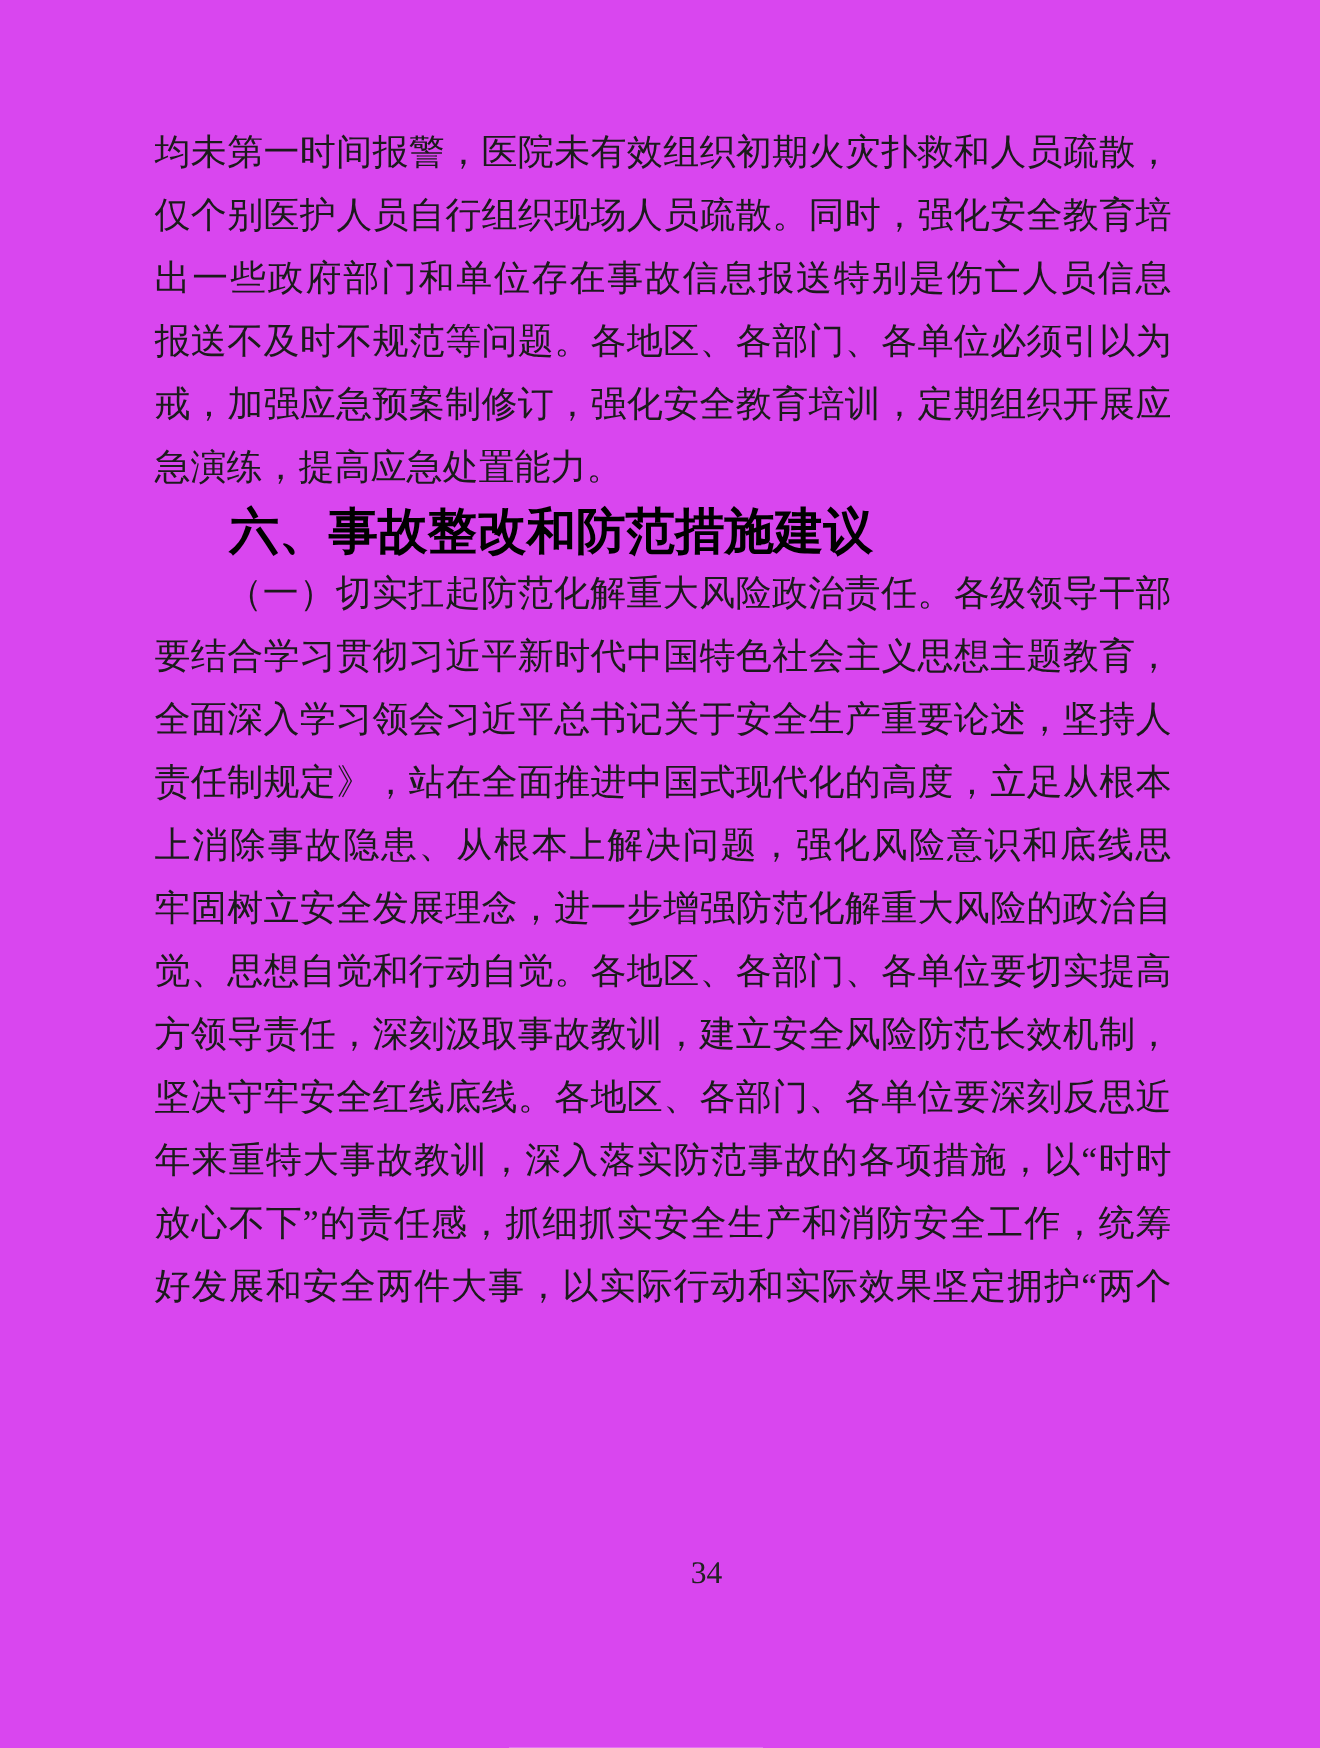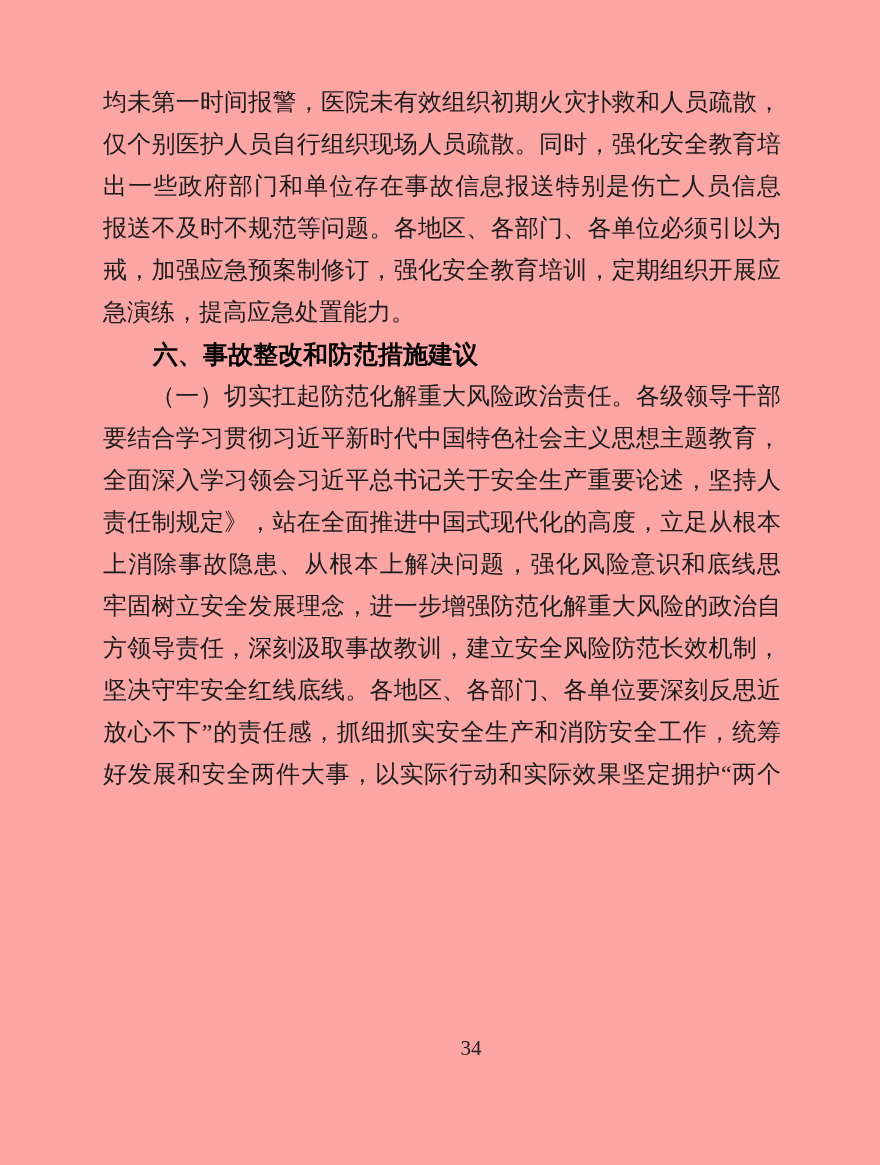--- a/index.html
+++ b/index.html
@@ -4,21 +4,21 @@
 <style>
   html, body { margin: 0; padding: 0; }
   body {
     width: 880px; height: 1165px;
     background: #ffffff;
     position: relative;
     overflow: hidden;
   }
   .page {
     position: absolute; inset: 0;
-    background: #fca5a5;
+    background: #d946ef;
   }
   .textblock {
     position: absolute;
     left: 103px; top: 81px; width: 678px;
   }
   .line {
     height: 42px;
     line-height: 42px;
     font-size: 24px;
     font-family: "Liberation Serif", "DejaVu Serif", serif;
@@ -30,21 +30,21 @@
   .line.plain {
     text-align: center;
     text-align-last: left;
   }
   .line.indent {
     padding-left: 48px;
   }
   .line.heading {
     font-family: "Liberation Sans", "DejaVu Sans", sans-serif;
     font-weight: bold;
-    font-size: 25px;
+    font-size: 33px;
     color: #000000;
     padding-left: 50px;
     text-align: center;
     text-align-last: left;
   }
   .pageno {
     position: absolute;
     top: 1036px; left: 62px; right: 0;
     text-align: center;
     font-size: 21px;
@@ -63,19 +63,21 @@
     <div class="line">报送不及时不规范等问题。各地区、各部门、各单位必须引以为</div>
     <div class="line">戒，加强应急预案制修订，强化安全教育培训，定期组织开展应</div>
     <div class="line plain">急演练，提高应急处置能力。</div>
     <div class="line heading">六、事故整改和防范措施建议</div>
     <div class="line indent">（一）切实扛起防范化解重大风险政治责任。各级领导干部</div>
     <div class="line">要结合学习贯彻习近平新时代中国特色社会主义思想主题教育，</div>
     <div class="line">全面深入学习领会习近平总书记关于安全生产重要论述，坚持人</div>
     <div class="line">责任制规定》，站在全面推进中国式现代化的高度，立足从根本</div>
     <div class="line">上消除事故隐患、从根本上解决问题，强化风险意识和底线思维，</div>
     <div class="line">牢固树立安全发展理念，进一步增强防范化解重大风险的政治自</div>
+    <div class="line">觉、思想自觉和行动自觉。各地区、各部门、各单位要切实提高</div>
     <div class="line">方领导责任，深刻汲取事故教训，建立安全风险防范长效机制，</div>
     <div class="line">坚决守牢安全红线底线。各地区、各部门、各单位要深刻反思近</div>
+    <div class="line">年来重特大事故教训，深入落实防范事故的各项措施，以“时时</div>
     <div class="line">放心不下”的责任感，抓细抓实安全生产和消防安全工作，统筹</div>
     <div class="line">好发展和安全两件大事，以实际行动和实际效果坚定拥护“两个</div>
   </div>
   <div class="pageno">34</div>
 </div>
 
 </body></html>

